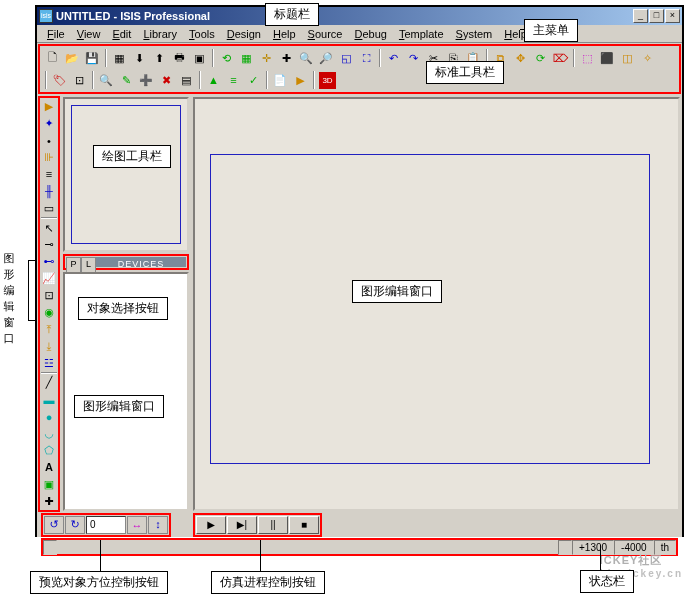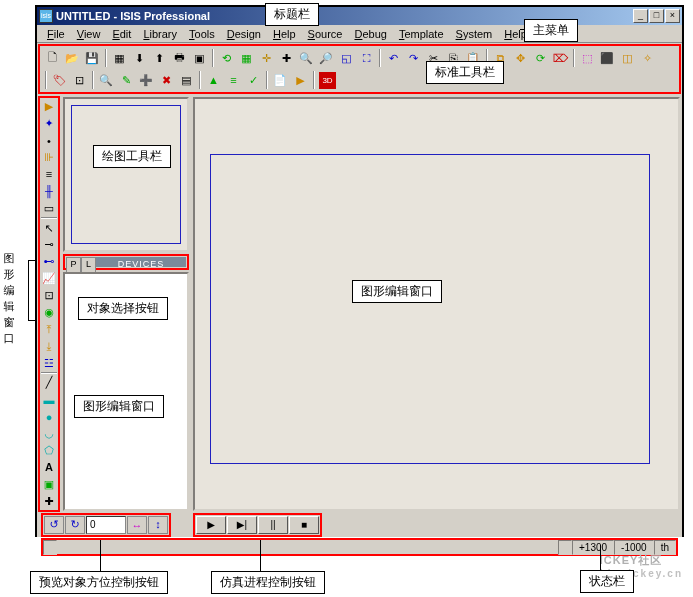--- a/index.html
+++ b/index.html
@@ -195,21 +195,21 @@
       <div class="sim-btn">||</div>
       <div class="sim-btn">■</div>
     </div>
   </div>
 
   <div class="statusbar">
     <div class="status-seg" style="width:10px"></div>
     <div style="flex:1"></div>
     <div class="status-seg" style="width:14px"></div>
     <div class="status-seg">+1300</div>
-    <div class="status-seg">-1000</div>
+    <div class="status-seg">-4000</div>
     <div class="status-seg">th</div>
   </div>
 
 </div>
 
 <div class="vlabel">
   <span>图形编辑窗口</span>
 </div>
 
 <div class="callout" style="left:265px;top:3px">标题栏</div>

